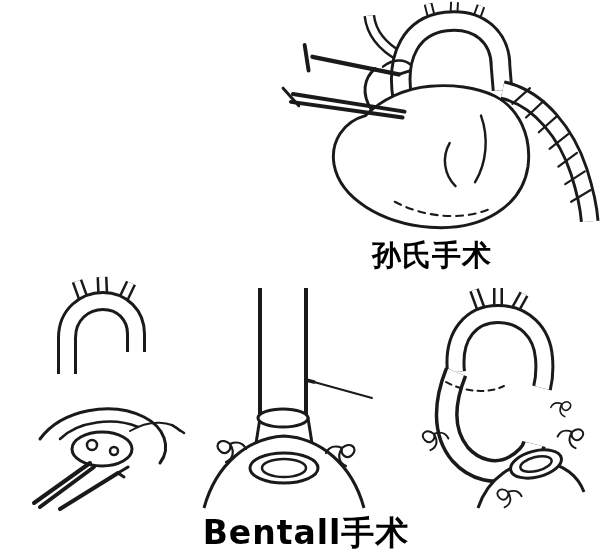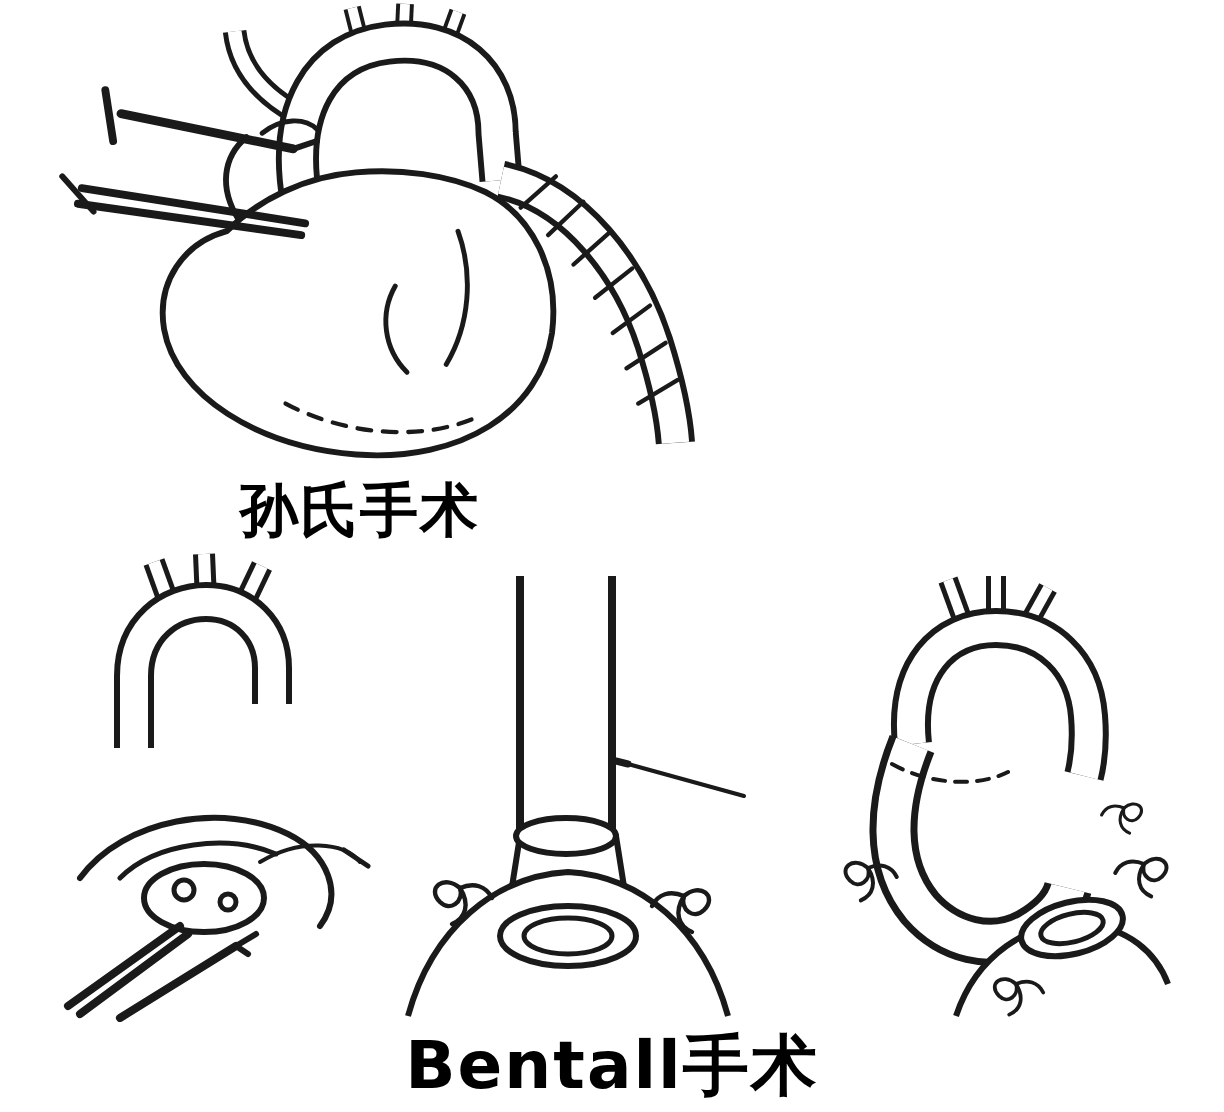--- a/index.html
+++ b/index.html
@@ -1,21 +1,21 @@
 <!DOCTYPE html>
 <html><head>
 <meta charset="utf-8">
 <style>
   html,body{margin:0;padding:0;}
   body{
     width:612px;height:556px;background:#ffffff;
     font-family:"DejaVu Sans","Liberation Sans",sans-serif;
     overflow:hidden;
   }
-  .page{width:612px;height:432px;display:flex;flex-direction:column;align-items:flex-start;}
+  .page{width:612px;height:432px;display:flex;flex-direction:column;align-items:flex-end;}
   .caption{font-weight:bold;color:#000;text-align:center;line-height:1.1;letter-spacing:1px;}
   .caption-sun{font-size:29px;height:34px;}
   .caption-bentall{font-size:33px;height:44px;padding-top:4px;}
   .bottom-row{
     display:flex;width:100%;justify-content:space-between;align-items:flex-end;
     padding:0 26px;box-sizing:border-box;height:237px;
   }
   .left-col{display:flex;flex-direction:column;align-items:center;gap:2px;}
   svg{display:block;}
   .o{fill:none;stroke:#1a1a1a;stroke-linecap:round;stroke-linejoin:round;}

